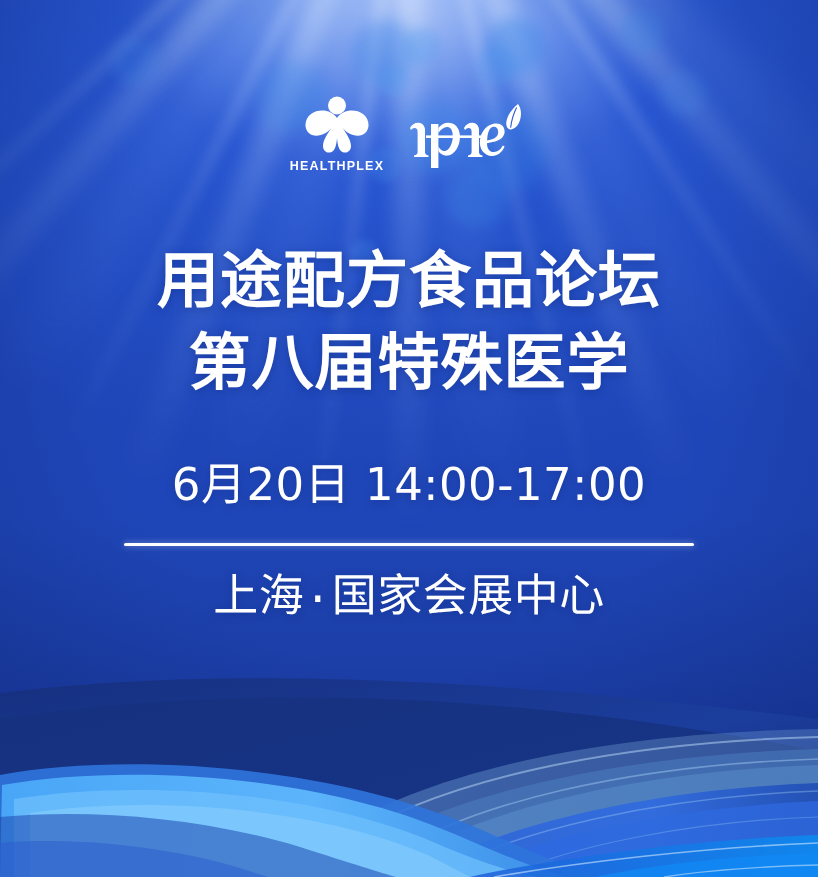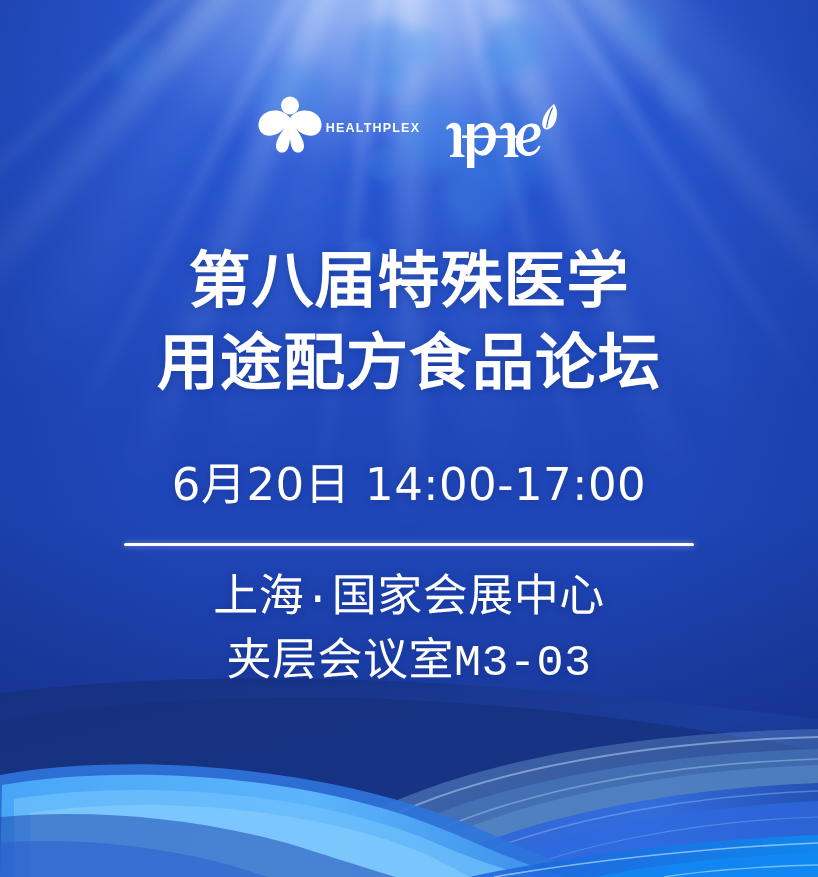--- a/index.html
+++ b/index.html
@@ -74,21 +74,21 @@
   }
 
   .logo-row {
     margin-top: 96px;
     display: flex;
     align-items: flex-start;
     justify-content: center;
     gap: 22px;
     height: 86px;
   }
-  .logo-healthplex { display: flex; flex-direction: row; align-items: center; }
+  .logo-healthplex { display: flex; flex-direction: column; align-items: center; }
   .logo-healthplex .mark { width: 72px; height: 58px; display: block; }
   .logo-healthplex .wordmark {
     margin-top: 6px;
     color: #ffffff;
     font-size: 12.5px;
     font-weight: 700;
     letter-spacing: 1.2px;
     line-height: 1;
     white-space: nowrap;
   }
@@ -286,27 +286,26 @@
 
             <path d="M112 6 C106 11 101.6 17 100.4 23.6 C99.6 28.4 101.6 31.6 105 31.4 C109.4 31.2 113.4 26.4 114.6 19.6 C115.6 14 114.6 9.4 112 6 Z"></path>
             <path d="M110.6 9.6 C107.6 15.6 105.6 22 104.6 29.6" fill="none" stroke="#2a5ad8" stroke-width="1.1"></path>
           </g>
         </svg>
       </div>
 
     </div>
 
     <div class="title-block">
+      <div class="title-line">用途配方食品论坛</div>
       <div class="title-line">第八届特殊医学</div>
-      <div class="title-line">用途配方食品论坛</div>
     </div>
 
     <div class="datetime">6月20日 14:00-17:00</div>
 
     <div class="divider"></div>
 
     <div class="venue">
       <div class="venue-line">上海·国家会展中心</div>
-      <div class="venue-line">夹层会议室M3-03</div>
     </div>
 
   </div>
 </div>
 
 </body></html>

